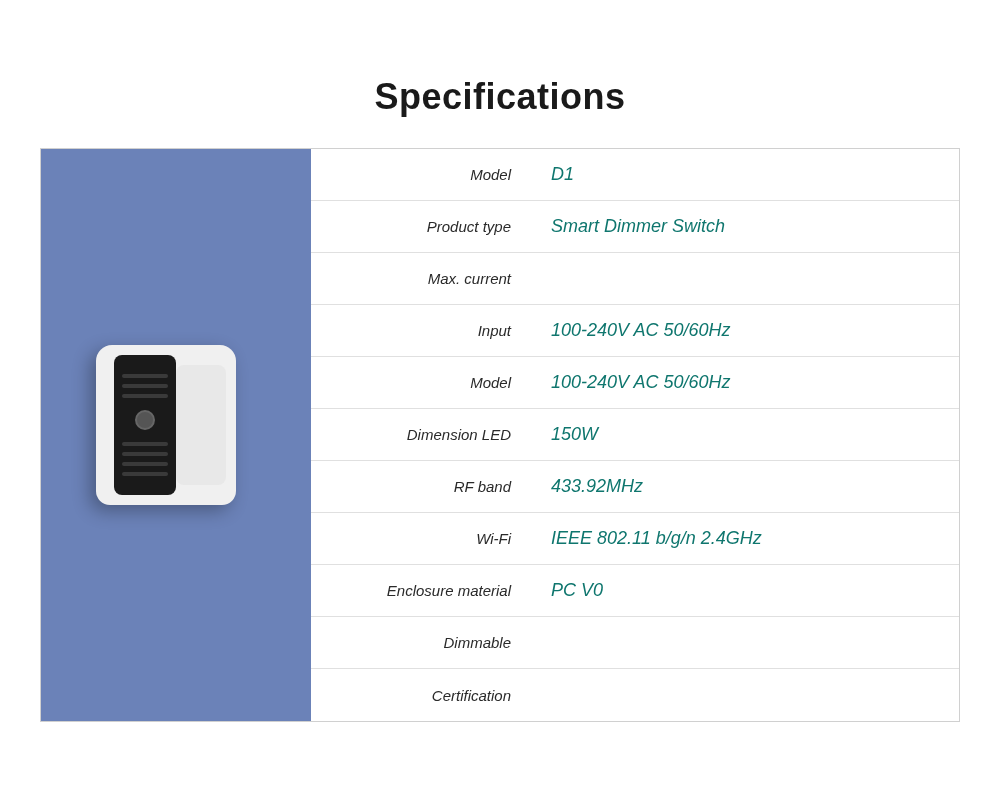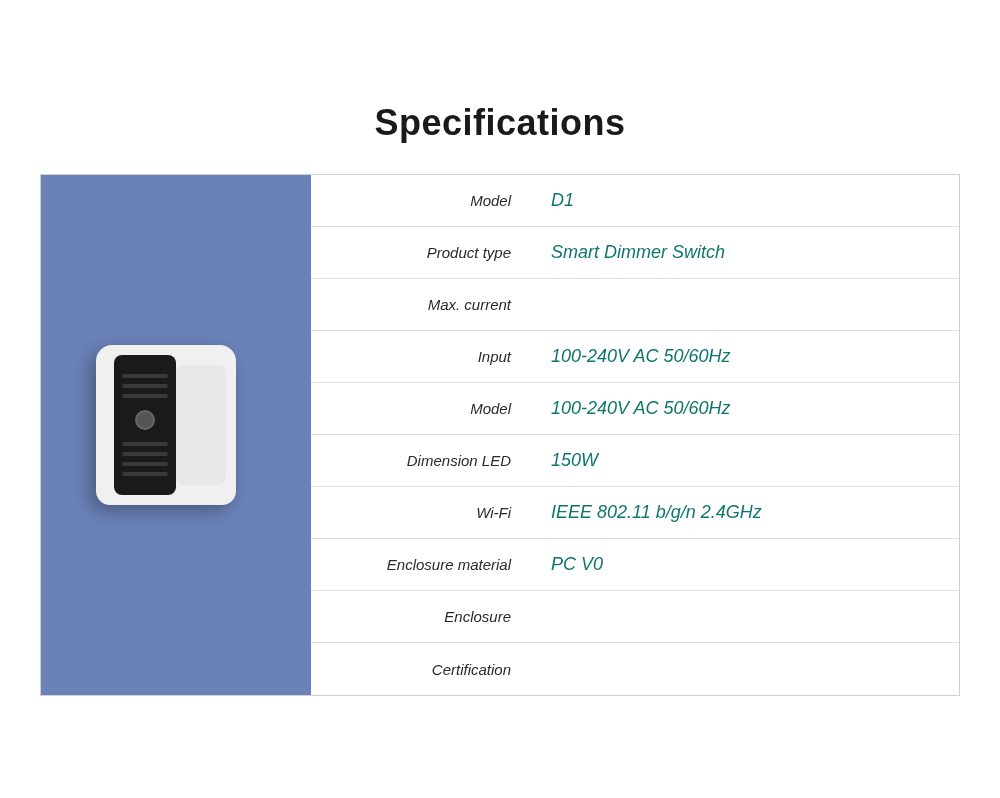--- a/index.html
+++ b/index.html
@@ -187,29 +187,33 @@
         </div>
         <div class="spec-row">
           <div class="spec-label">Model</div>
           <div class="spec-value">100-240V AC 50/60Hz</div>
         </div>
         <div class="spec-row">
           <div class="spec-label">Dimension LED</div>
           <div class="spec-value">150W</div>
         </div>
         <div class="spec-row">
+          <div class="spec-label">RF band</div>
+          <div class="spec-value">433.92MHz</div>
+        </div>
+        <div class="spec-row">
           <div class="spec-label">Wi-Fi</div>
           <div class="spec-value">IEEE 802.11 b/g/n 2.4GHz</div>
         </div>
         <div class="spec-row">
           <div class="spec-label">Enclosure material</div>
           <div class="spec-value">PC V0</div>
         </div>
         <div class="spec-row">
-          <div class="spec-label">Enclosure</div>
+          <div class="spec-label">Dimmable</div>
         </div>
         <div class="spec-row">
           <div class="spec-label">Certification</div>
         </div>
       </div>
 
   </div>
 </div>
 
 </body></html>

